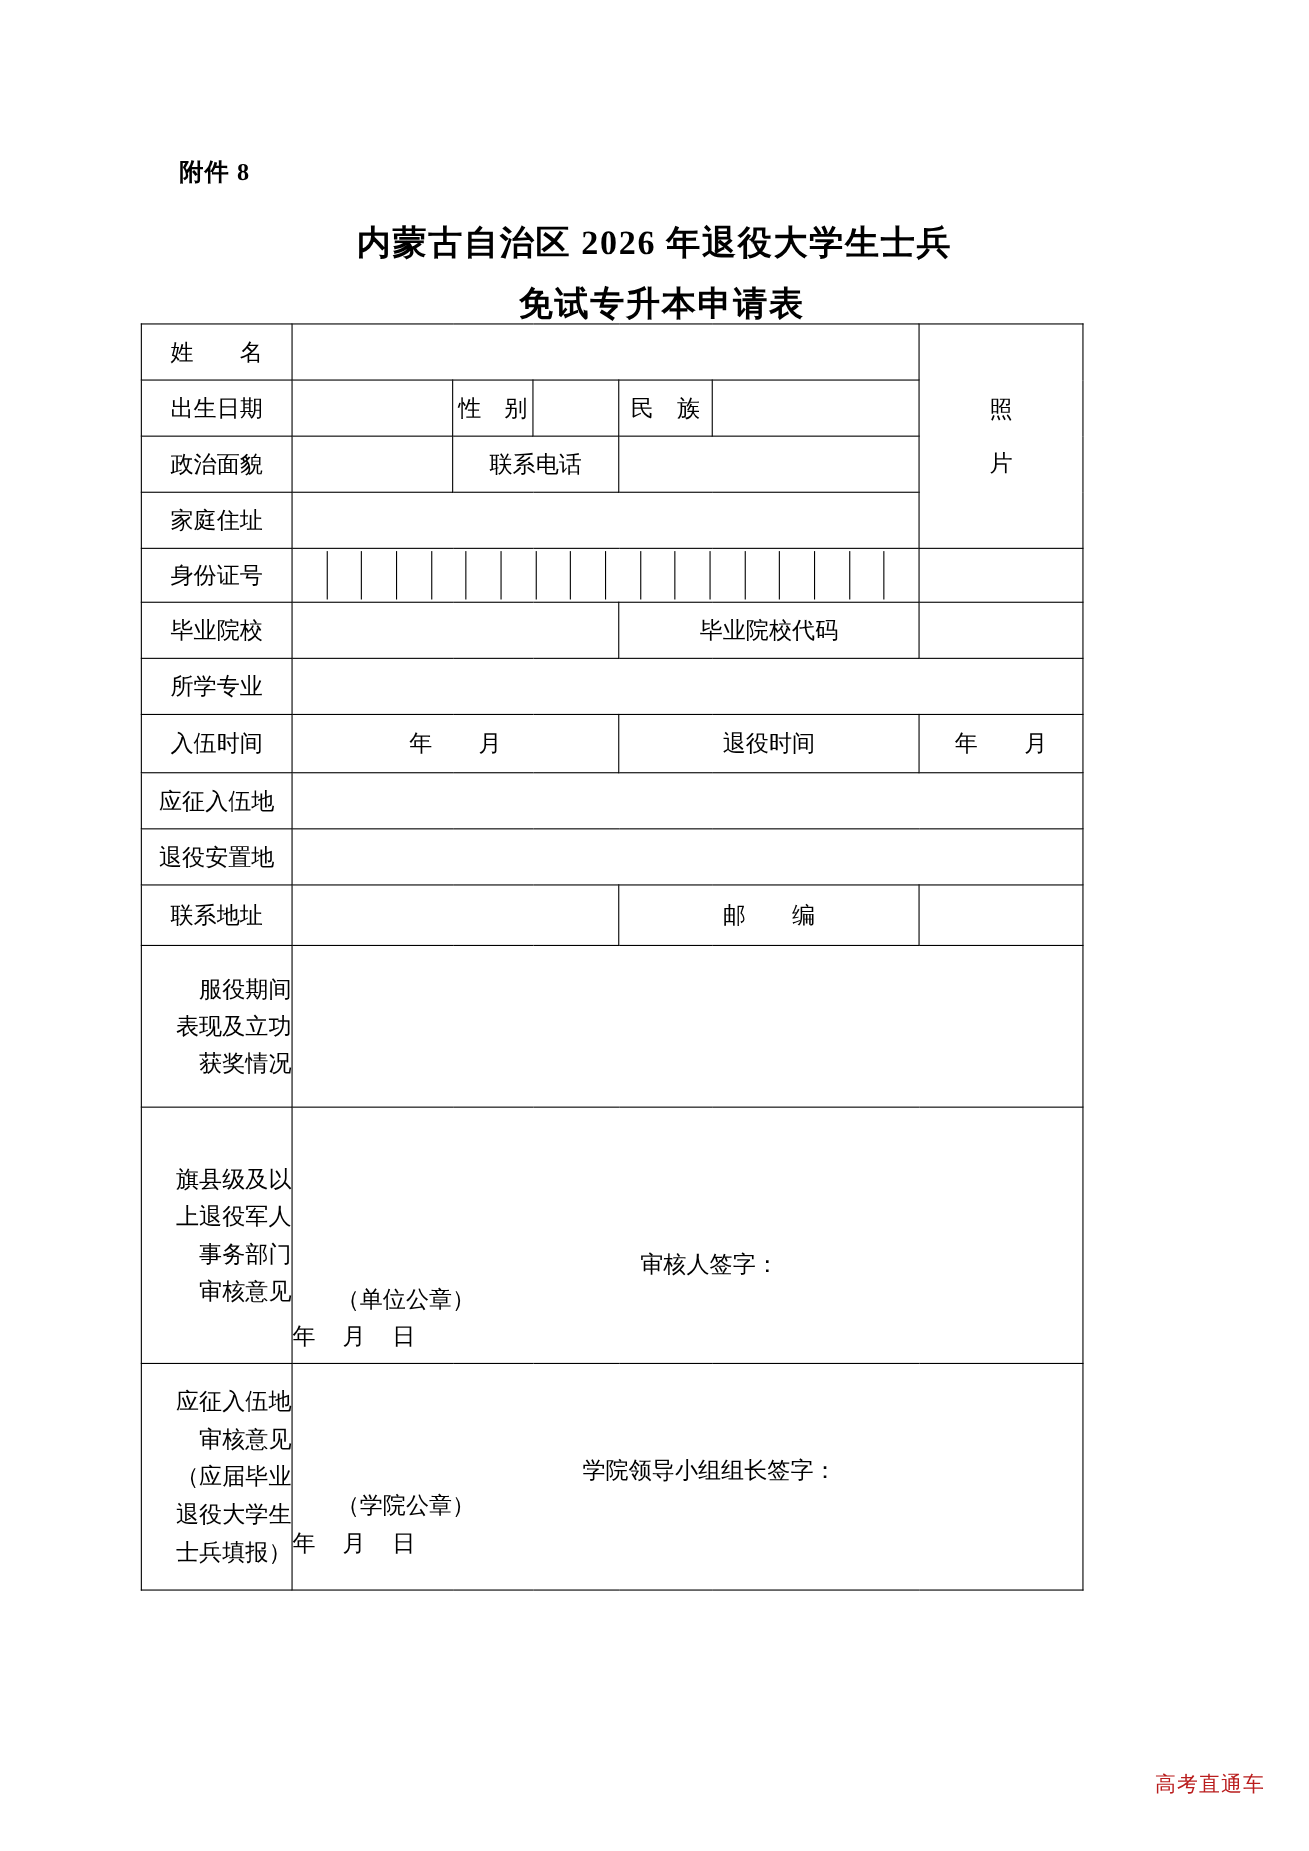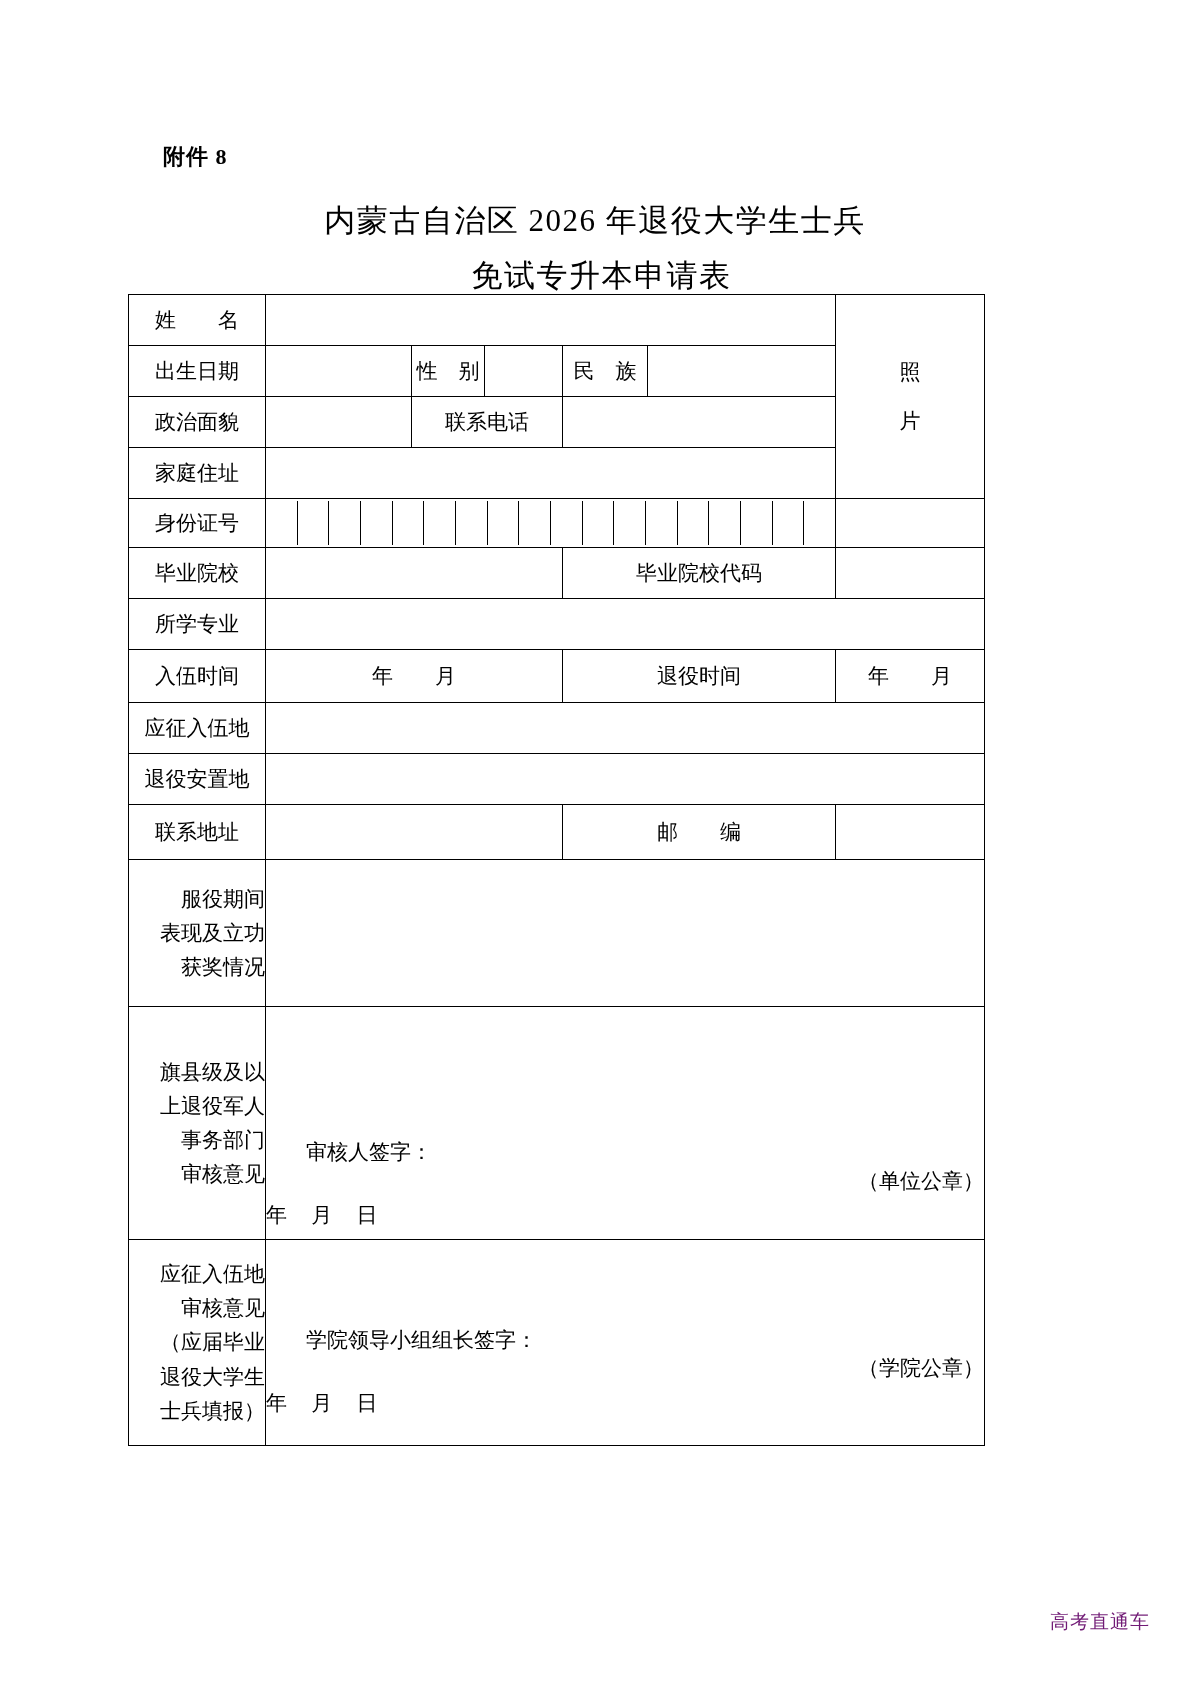--- a/index.html
+++ b/index.html
@@ -29,21 +29,21 @@
     font-size: 22px;
     font-weight: 700;
     letter-spacing: 1px;
   }
   .doc-title {
     position: absolute;
     left: 0;
     right: 0;
     text-align: center;
     font-size: 31px;
-    font-weight: 400;
+    font-weight: 700;
     letter-spacing: 1.5px;
   }
   .doc-title.line1 { top: 200px; }
   .doc-title.line2 { top: 255px; margin-left: 13px; }
 
   
   .form-table {
     position: absolute;
     left: 128px;
     top: 294px;
@@ -93,45 +93,47 @@
   .sig-block {
     font-size: 21px;
     line-height: 1.35;
     padding: 0;
   }
   .sig-inner {
     position: relative;
     width: 100%;
   }
   .sig-line1 {
+    text-align: center;
     padding-left: 40px;
+    font-family: Liberation Mono, monospace;
   }
   .sig-line2 {
-    text-align: right;
+    text-align: left;
     padding-left: 40px;
   }
   .sig-date {
     text-align: left;
     padding-right: 80px;
     margin-top: 6px;
     letter-spacing: 0;
   }
   .sig-date .s { display: inline-block; width: 34px; }
 
   .ymd .s { display: inline-block; width: 40px; }
 
   .vstack { line-height: 1.62; text-align: right; }
 
   
   .watermark {
     position: absolute;
     right: 40px;
     bottom: 48px;
     font-size: 19px;
-    color: #701a75;
+    color: #b91c1c;
     font-family: "Liberation Sans", sans-serif;
     letter-spacing: 1px;
   }
 </style>
 </head>
 <body>
 
 <div class="page">
 
   <div class="attachment-label">附件 8</div>

